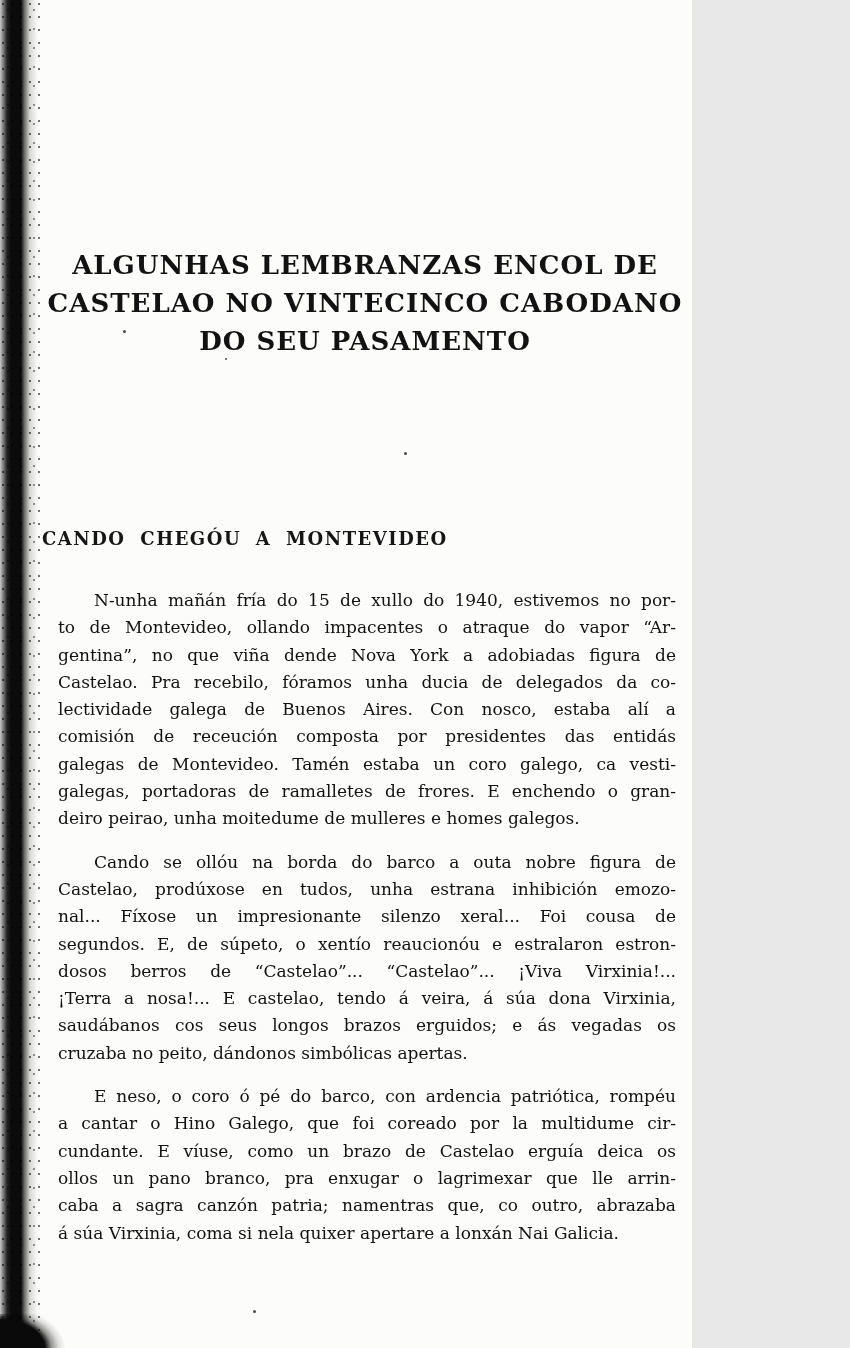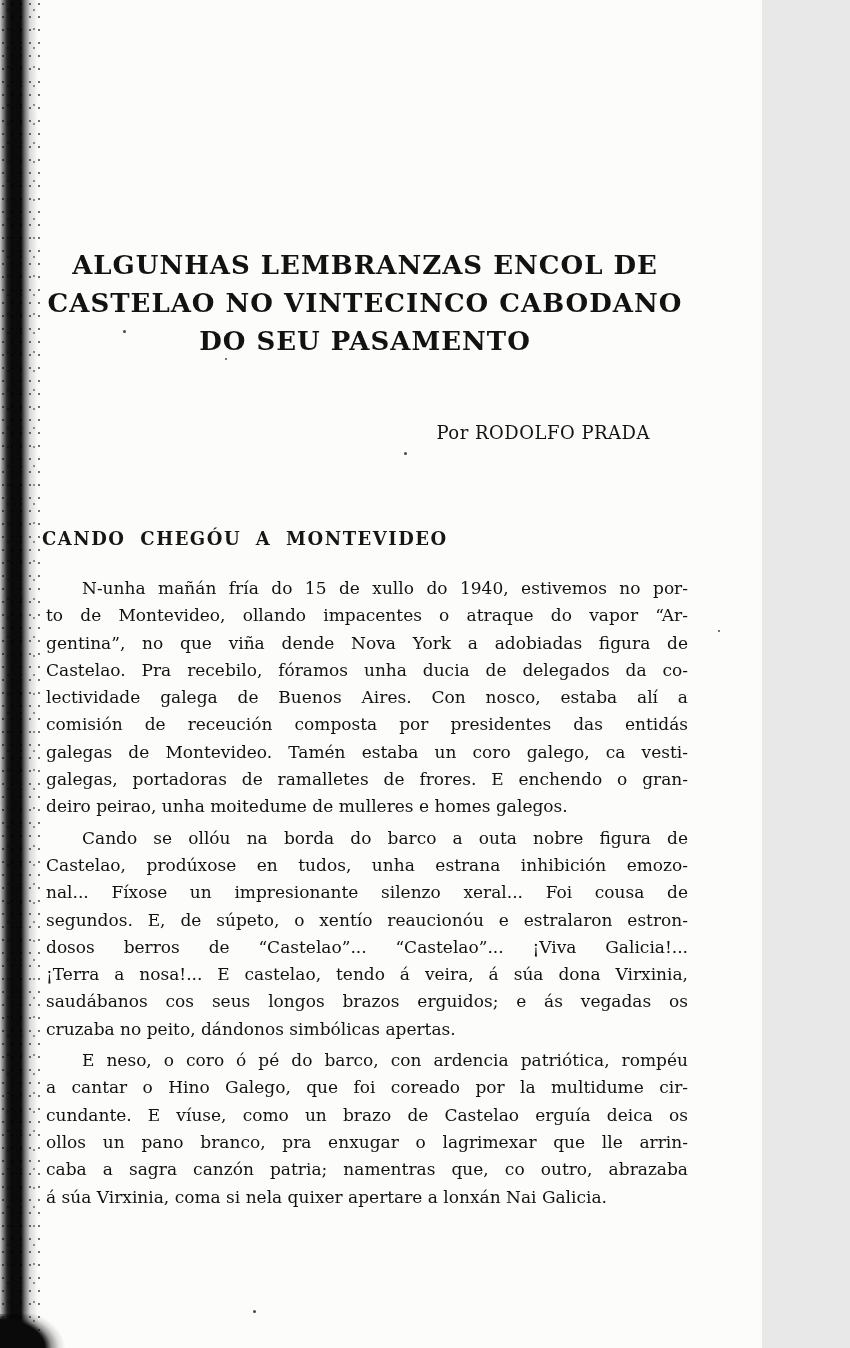--- a/index.html
+++ b/index.html
@@ -1,17 +1,17 @@
 <!DOCTYPE html>
 <html><head>
 <meta charset="utf-8">
 <style>
   html,body { margin:0; padding:0; background:#e8e8e8; }
   .page {
-    position:relative; width:762px; height:1348px;
+    position:relative; width:692px; height:1348px;
     background:#fcfcfb; overflow:hidden;
     font-family:"DejaVu Serif", serif; color:#141414;
   }
   
   .binding {
     position:absolute; left:0; top:0; width:42px; height:1348px;
     background-image:
       radial-gradient(circle 1px at 3px 4px, rgba(0,0,0,.55) 0 1px, transparent 1.2px),
       radial-gradient(circle 1px at 8px 10px, rgba(0,0,0,.4) 0 1px, transparent 1.2px),
       radial-gradient(circle 1px at 30px 6px, rgba(0,0,0,.25) 0 1px, transparent 1.2px),
@@ -42,63 +42,62 @@
   }
   .section-heading {
     position:absolute; left:42px; top:528px;
     font-size:18px; font-weight:700;
     letter-spacing:1.5px; word-spacing:7px; color:#161616;
   }
   .body {
     position:absolute; left:42px; top:571px; width:650px;
     font-size:17px; line-height:27.3px; color:#121212;
   }
-  .para { margin:4px; }
+  .para { margin:16px; }
   .bodyline { text-align:justify; text-align-last:justify; }
   .para .bodyline:last-child { text-align-last:left; }
   .para .bodyline:first-child { text-indent:36px; }
   
   .speck { position:absolute; background:#1a1a1a; border-radius:50%; opacity:.8; }
 </style>
 </head>
 <body>
 
 <div class="page">
 
   <div class="binding"></div>
   <div class="corner"></div>
 
   <h1 class="title">
     <span class="tl">ALGUNHAS LEMBRANZAS ENCOL DE</span>
     <span class="tl">CASTELAO NO VINTECINCO CABODANO</span>
     <span class="tl">DO SEU PASAMENTO</span>
   </h1>
 
-  <div class="byline">Por RODOLFO PRADA</div>
 
   <div class="section-heading">CANDO CHEGÓU A MONTEVIDEO</div>
 
   <div class="body">
     <div class="para">
         <div class="bodyline">N-unha mañán fría do 15 de xullo do 1940, estivemos no por-</div>
         <div class="bodyline">to de Montevideo, ollando impacentes o atraque do vapor “Ar-</div>
         <div class="bodyline">gentina”, no que viña dende Nova York a adobiadas figura de</div>
         <div class="bodyline">Castelao. Pra recebilo, fóramos unha ducia de delegados da co-</div>
         <div class="bodyline">lectividade galega de Buenos Aires. Con nosco, estaba alí a</div>
         <div class="bodyline">comisión de receución composta por presidentes das entidás</div>
         <div class="bodyline">galegas de Montevideo. Tamén estaba un coro galego, ca vesti-</div>
         <div class="bodyline">galegas, portadoras de ramalletes de frores. E enchendo o gran-</div>
         <div class="bodyline">deiro peirao, unha moitedume de mulleres e homes galegos.</div>
       </div>
     <div class="para">
         <div class="bodyline">Cando se ollóu na borda do barco a outa nobre figura de</div>
         <div class="bodyline">Castelao, prodúxose en tudos, unha estrana inhibición emozo-</div>
         <div class="bodyline">nal... Fíxose un impresionante silenzo xeral... Foi cousa de</div>
         <div class="bodyline">segundos. E, de súpeto, o xentío reaucionóu e estralaron estron-</div>
-        <div class="bodyline">dosos berros de “Castelao”... “Castelao”... ¡Viva Galicia!...</div>
+        <div class="bodyline">dosos berros de “Castelao”... “Castelao”... ¡Viva Virxinia!...</div>
         <div class="bodyline">¡Terra a nosa!... E castelao, tendo á veira, á súa dona Virxinia,</div>
         <div class="bodyline">saudábanos cos seus longos brazos erguidos; e ás vegadas os</div>
         <div class="bodyline">cruzaba no peito, dándonos simbólicas apertas.</div>
       </div>
     <div class="para">
         <div class="bodyline">E neso, o coro ó pé do barco, con ardencia patriótica, rompéu</div>
         <div class="bodyline">a cantar o Hino Galego, que foi coreado por la multidume cir-</div>
         <div class="bodyline">cundante. E víuse, como un brazo de Castelao erguía deica os</div>
         <div class="bodyline">ollos un pano branco, pra enxugar o lagrimexar que lle arrin-</div>
         <div class="bodyline">caba a sagra canzón patria; namentras que, co outro, abrazaba</div>

